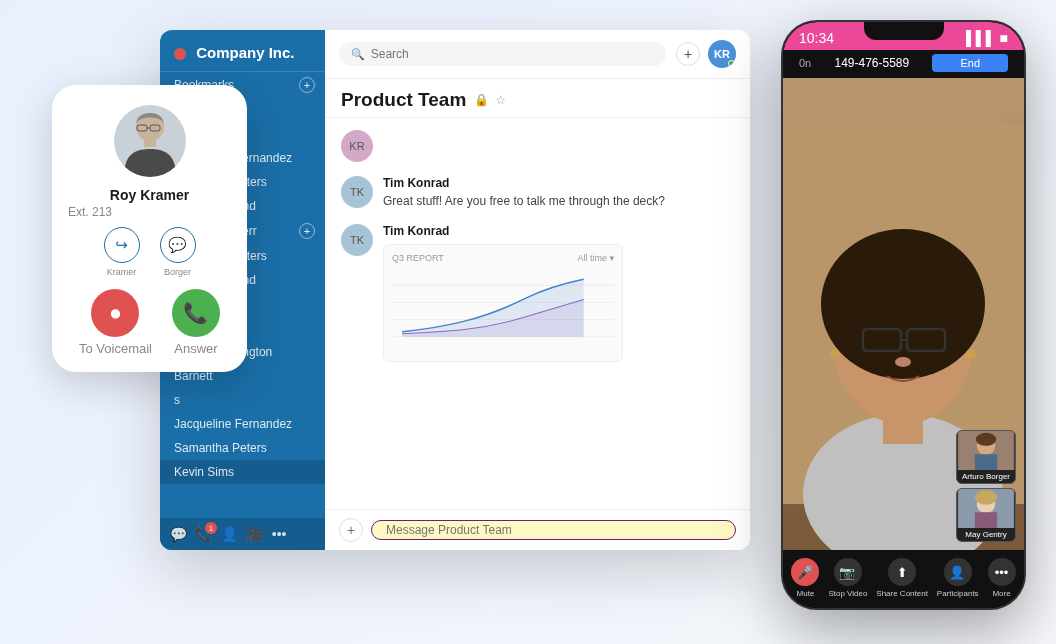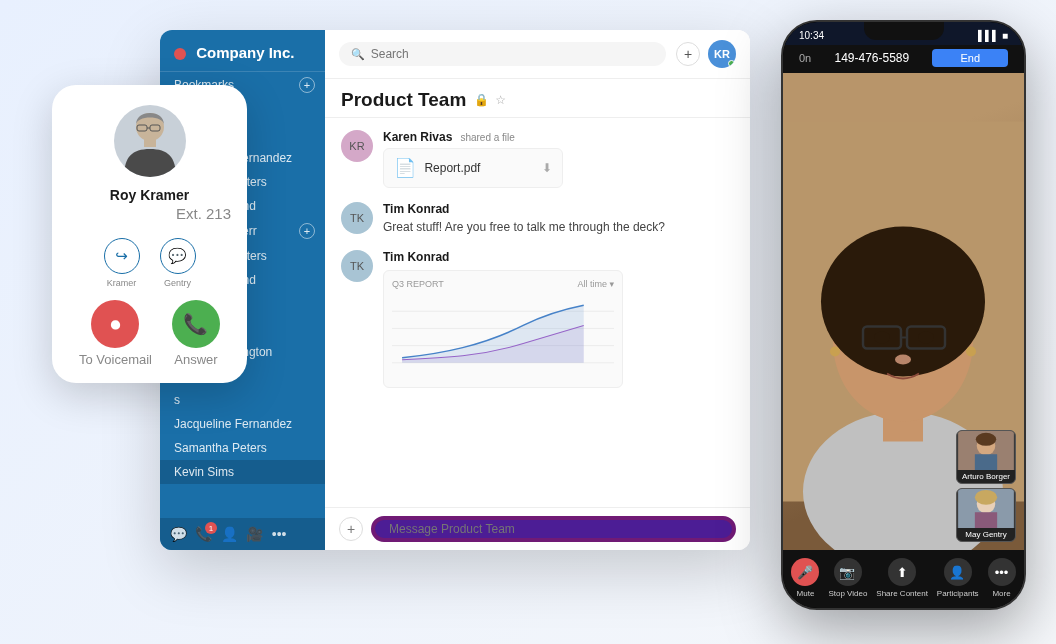--- a/index.html
+++ b/index.html
@@ -345,27 +345,27 @@
       cursor: pointer;
       display: flex;
       align-items: center;
       justify-content: center;
       color: #777;
       font-size: 14px;
     }
 
     .msg-input {
       flex: 1;
-      border: 4px solid #701a75;
+      border: 1px solid #701a75;
       border-radius: 20px;
       padding: 2px 14px;
       font-size: 12px;
       color: #888;
       outline: none;
-      background: #4c1d95;
+      background: #fef9c3;
     }
 
     
     .phone-card {
       position: absolute;
       left: 52px;
       top: 85px;
       width: 195px;
       background: #fff;
       border-radius: 24px;
@@ -394,24 +394,24 @@
 
     .phone-card-name {
       text-align: center;
       font-size: 14px;
       font-weight: 700;
       color: #1a1a1a;
       margin-bottom: 2px;
     }
 
     .phone-card-ext {
-      text-align: right;
-      font-size: 15px;
+      text-align: left;
+      font-size: 12px;
       color: #888;
-      margin-bottom: 16px;
+      margin-bottom: 8px;
     }
 
     .phone-actions-row {
       display: flex;
       justify-content: center;
       gap: 20px;
       margin-bottom: 12px;
     }
 
     .phone-action-item {
@@ -495,23 +495,23 @@
       flex-direction: column;
       border-radius: 34px;
       overflow: hidden;
     }
 
     .phone-status-bar {
       display: flex;
       justify-content: space-between;
       align-items: center;
       padding: 8px 16px 4px;
-      background: #0f172a;
+      background: #ec4899;
       color: #fff;
-      font-size: 10px;
+      font-size: 14px;
     }
 
     .phone-call-bar {
       background: #111;
       padding: 4px 16px 6px;
       display: flex;
       align-items: center;
       justify-content: space-between;
     }
 
@@ -739,31 +739,20 @@
         <div class="channel-icons">
           <span>🔒</span>
           <span>☆</span>
         </div>
       </div>
 
       <div class="messages-area">
 
         <div class="message-item">
           <div class="msg-avatar" style="background:#d4a8c8;">KR</div>
-          <div class="msg-content">
-            <div class="msg-header">
-              <span class="msg-name">Karen Rivas</span>
-              <span class="msg-action-shared">shared a file</span>
-            </div>
-            <div class="file-attachment">
-              <span class="file-icon">📄</span>
-              <span class="file-name">Report.pdf</span>
-              <span class="file-download">⬇</span>
-            </div>
-          </div>
         </div>
 
         <div class="message-item">
           <div class="msg-avatar" style="background:#a8c4d4;">TK</div>
           <div class="msg-content">
             <div class="msg-header">
               <span class="msg-name">Tim Konrad</span>
             </div>
             <div class="msg-text">Great stuff! Are you free to talk me through the deck?</div>
           </div>
@@ -828,21 +817,21 @@
     <div class="phone-card-name">Roy Kramer</div>
     <div class="phone-card-ext">Ext. 213</div>
 
     <div class="phone-actions-row">
       <div class="phone-action-item">
         <div class="phone-action-btn btn-blue-outline">↪</div>
         <span class="action-label">Kramer</span>
       </div>
       <div class="phone-action-item">
         <div class="phone-action-btn btn-blue-outline">💬</div>
-        <span class="action-label">Gentry</span>
+        <span class="action-label">Borger</span>
       </div>
     </div>
 
     <div class="phone-big-actions">
       <div style="display:flex;flex-direction:column;align-items:center;">
         <div class="phone-big-btn btn-red">⏺</div>
         <div class="phone-big-label">To Voicemail</div>
       </div>
       <div style="display:flex;flex-direction:column;align-items:center;">
         <div class="phone-big-btn btn-green">📞</div>

